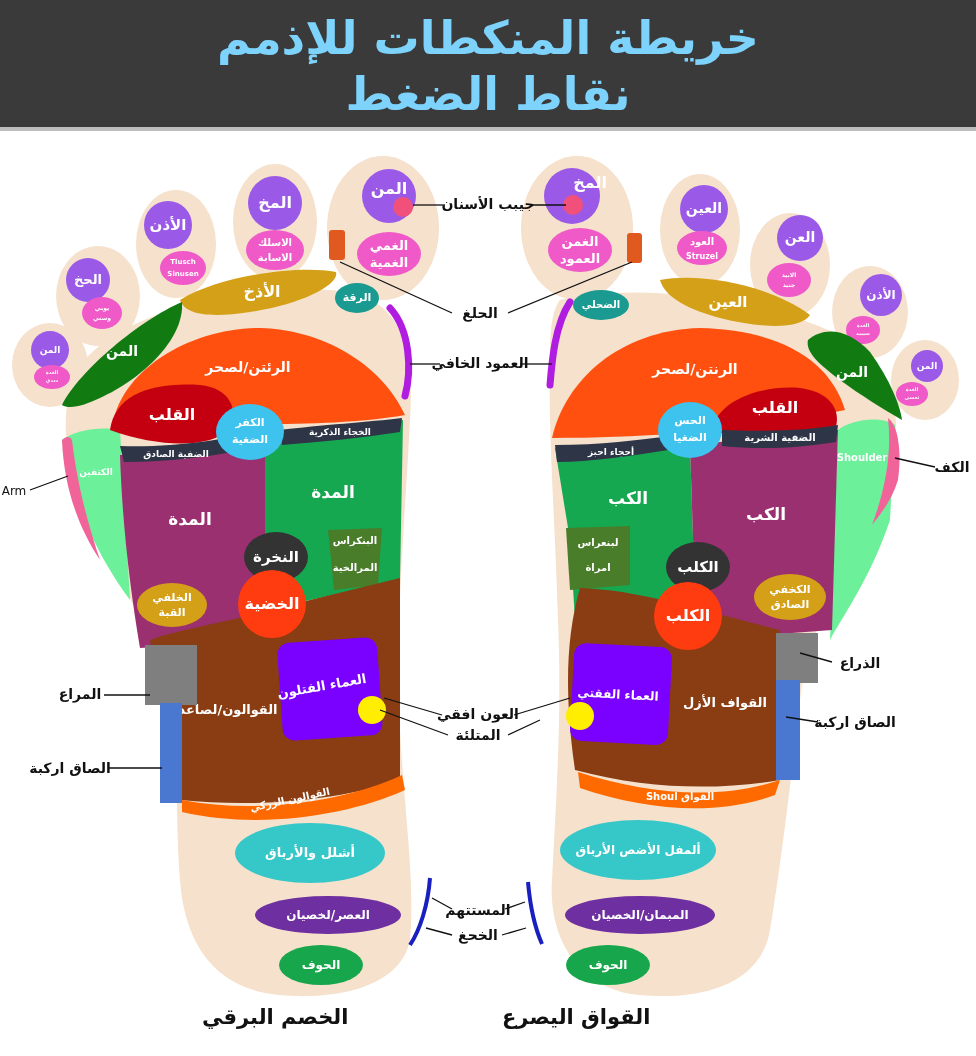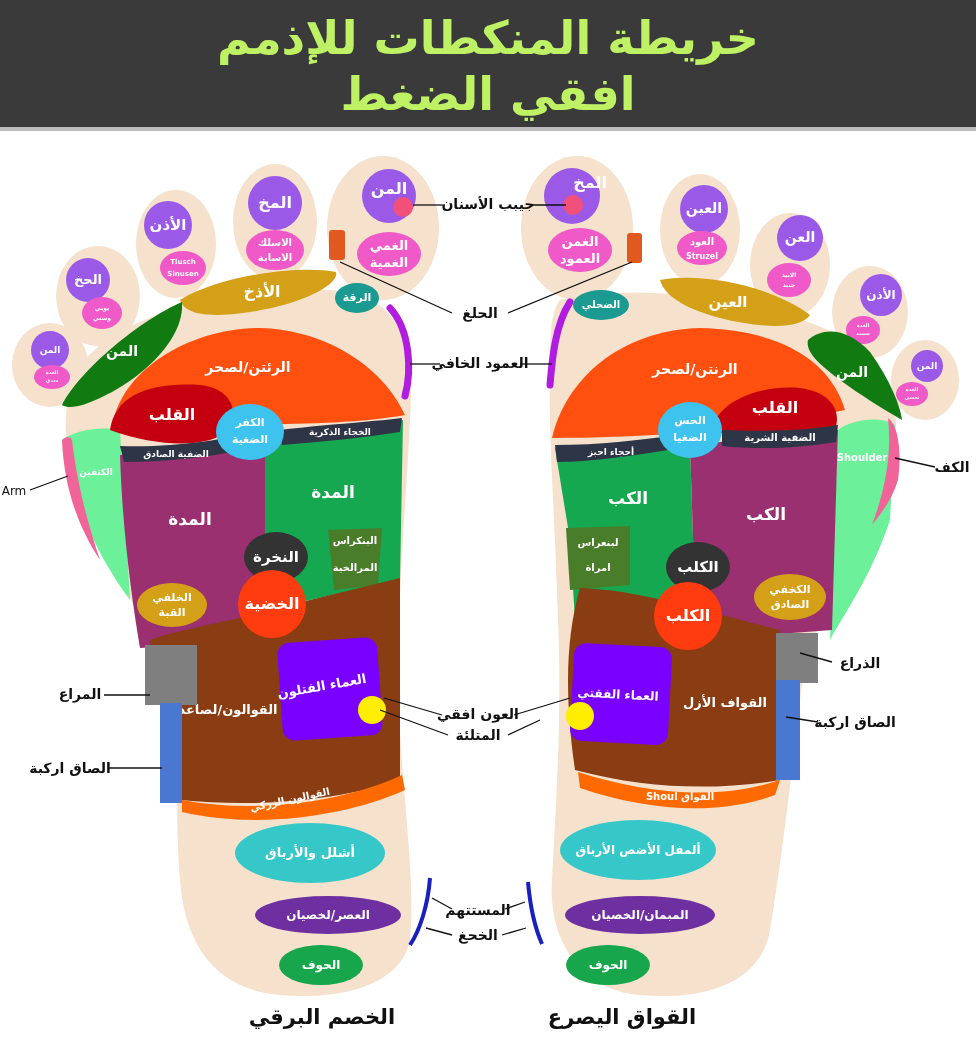--- a/index.html
+++ b/index.html
@@ -1,33 +1,33 @@
 <!DOCTYPE html>
 <html><head>
 <meta charset="utf-8">
 <style>
   html, body { margin: 0; padding: 0; background: #ffffff; }
   body { width: 976px; height: 1056px; position: relative; overflow: hidden; font-family: "DejaVu Sans", sans-serif; }
   .header { position: absolute; left: 0; top: 0; width: 976px; height: 131px; background: #3a3a3a; border-bottom: 4px solid #bdbdbd; box-sizing: border-box; }
-  .title1, .title2 { position: absolute; left: 0; width: 976px; text-align: center; color: #bef264; font-weight: bold; direction: rtl; }
+  .title1, .title2 { position: absolute; left: 0; width: 976px; text-align: center; color: #7dd3fc; font-weight: bold; direction: rtl; }
   .title1 { top: 10px; font-size: 46px; line-height: 56px; }
   .title2 { top: 66px; font-size: 46px; line-height: 56px; }
   svg.map { position: absolute; left: 0; top: 131px; }
   svg text { font-family: "DejaVu Sans", sans-serif; font-weight: bold; direction: rtl; text-anchor: middle; dominant-baseline: middle; }
   .lbl { fill: #ffffff; }
   .ext { fill: #111111; font-size: 14px; }
   .ext-en { fill: #111111; font-size: 12px; font-weight: normal; direction: ltr; }
-  .foot-name { position: absolute; top: 1005px; font-size: 21px; font-weight: bold; color: #111; direction: rtl; text-align: center; width: 240px; }
+  .foot-name { position: absolute; top: 1005px; font-size: 21px; font-weight: bold; color: #111; direction: rtl; text-align: left; width: 240px; }
 </style>
 </head>
 <body>
 
 <div class="header">
   <div class="title1">خريطة المنكطات للإذمم</div>
-  <div class="title2">افقي الضغط</div>
+  <div class="title2">نقاط الضغط</div>
 </div>
 
 <svg class="map" width="976" height="925" viewBox="0 131 976 925" xmlns="http://www.w3.org/2000/svg">
 
   <g>
 
     <ellipse cx="50" cy="365" rx="38" ry="42" fill="#f5e1cc"></ellipse>
     <ellipse cx="98" cy="296" rx="42" ry="50" fill="#f5e1cc"></ellipse>
     <ellipse cx="176" cy="244" rx="40" ry="54" fill="#f5e1cc"></ellipse>
     <ellipse cx="275" cy="222" rx="42" ry="58" fill="#f5e1cc"></ellipse>

